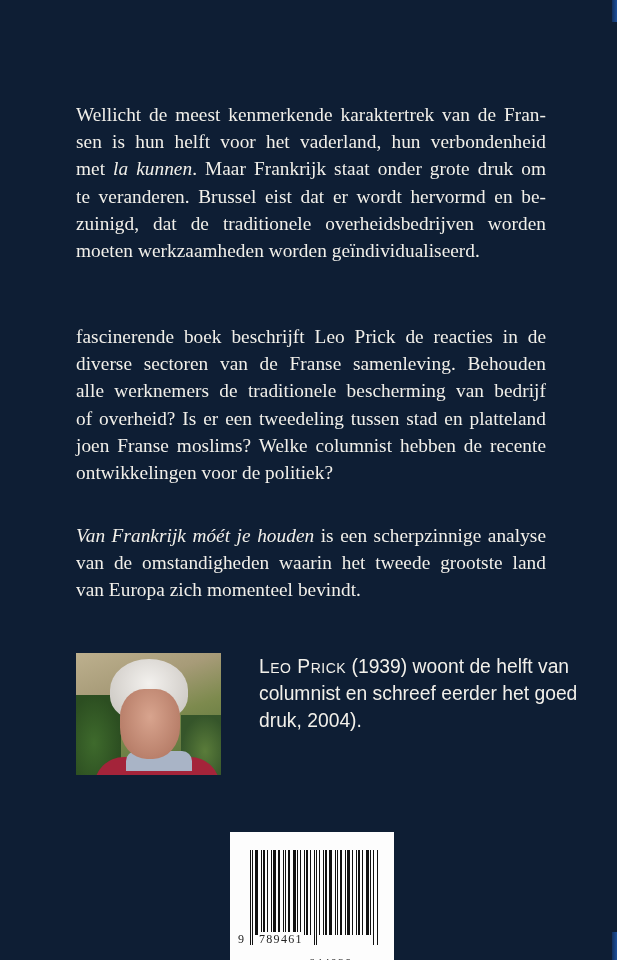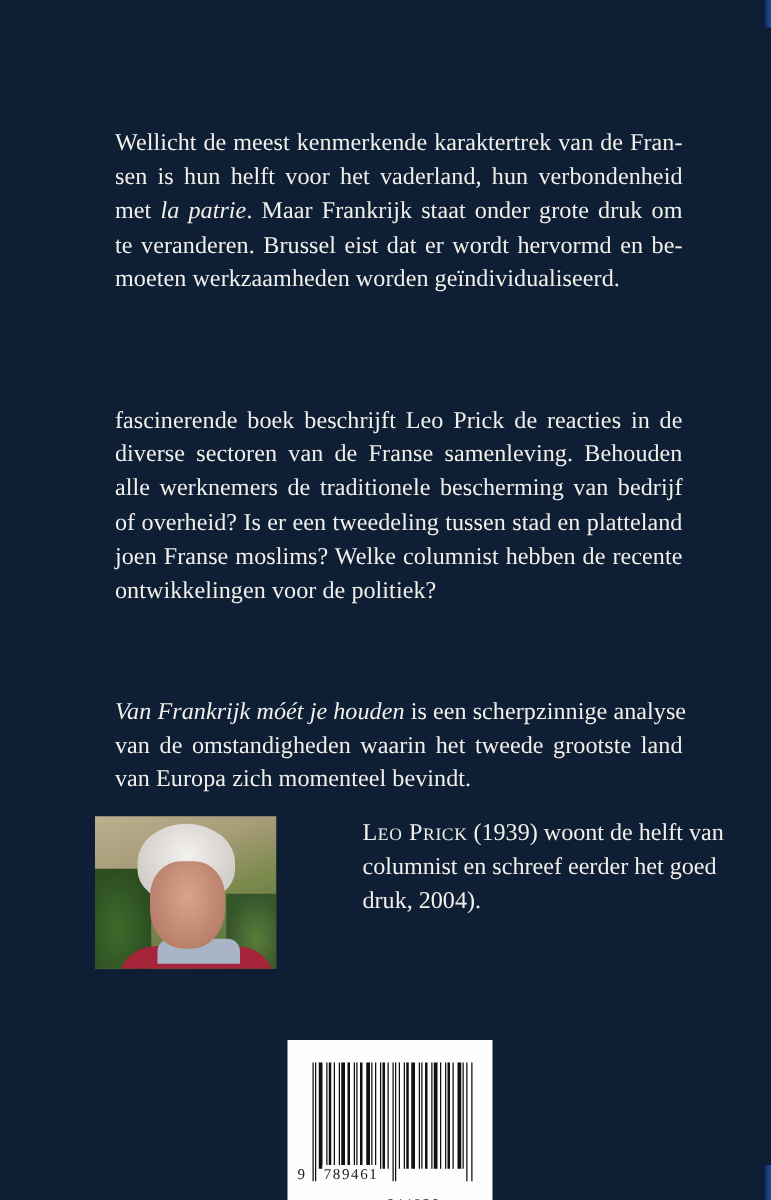--- a/index.html
+++ b/index.html
@@ -17,22 +17,22 @@
     .spine-top { top: 0; height: 22px; }
     .spine-bottom { bottom: 0; height: 28px; }
     .text-block {
       position: absolute; left: 76px; width: 470px;
       font-family: "Liberation Serif", "DejaVu Serif", serif;
       font-size: 19.3px; line-height: 27.2px;
       text-align: justify; letter-spacing: 0.05px;
     }
     .p1 { top: 101px; }
     .p2 { top: 323px; }
-    .p3 { top: 556px; }
-    .line { display: block; white-space: nowrap; text-align-last: justify; margin-left: 16px; }
+    .p3 { top: 522px; }
+    .line { display: block; white-space: nowrap; text-align-last: justify; }
     .line.last { text-align-last: left; }
     em { font-style: italic; }
     .author-photo {
       position: absolute; left: 76px; top: 653px; width: 145px; height: 122px;
       overflow: hidden;
       background: linear-gradient(160deg, #bdb08e 0%, #a79b78 30%, #7d8a4e 55%, #4a6b32 100%);
     }
     .author-photo .bush {
       position: absolute; left: 0; bottom: 0; width: 45px; height: 80px;
       background: radial-gradient(ellipse at 40% 60%, #3e6a2c, #2c4e21 70%);
@@ -53,22 +53,22 @@
     }
     .author-photo .collar {
       position: absolute; left: 50px; top: 98px; width: 66px; height: 20px;
       background: #a9b4c6; border-radius: 10px 10px 0 0;
     }
     .author-photo .sweater {
       position: absolute; left: 18px; top: 104px; width: 126px; height: 30px;
       background: #a4243a; border-radius: 30px 30px 0 0;
     }
     .author-bio {
-      position: absolute; left: 274px; top: 653px; width: 287px;
-      font-family: Liberation Serif, serif;
+      position: absolute; left: 259px; top: 653px; width: 287px;
+      font-family: Liberation Sans, sans-serif;
       font-size: 19.3px; line-height: 27.2px;
     }
     .author-bio .line { text-align-last: justify; }
     .author-bio .line.last { text-align-last: left; }
     .smallcaps { font-variant: small-caps; letter-spacing: 0.5px; }
     .barcode-box {
       position: absolute; left: 230px; top: 832px; width: 164px; height: 128px;
       background: #fdfdfd;
     }
     .barcode-bars {
@@ -87,22 +87,23 @@
   </style>
 </head>
 <body>
 
 <div class="spine-mark spine-top"></div>
 <div class="spine-mark spine-bottom"></div>
 
 <section class="text-block p1">
   <span class="line">Wellicht de meest kenmerkende karaktertrek van de Fran-</span>
   <span class="line">sen is hun helft voor het vaderland, hun verbondenheid</span>
-  <span class="line"><span>met </span><em>la patrie</em><span>. Maar Frankrijk staat onder grote druk om</span></span>
+  <span class="line"><span>met </span><em>la kunnen</em><span>. Maar Frankrijk staat onder grote druk om</span></span>
   <span class="line">te veranderen. Brussel eist dat er wordt hervormd en be-</span>
+  <span class="line">zuinigd, dat de traditionele overheidsbedrijven worden</span>
   <span class="line last">moeten werkzaamheden worden geïndividualiseerd.</span>
 </section>
 
 <section class="text-block p2">
   <span class="line">fascinerende boek beschrijft Leo Prick de reacties in de</span>
   <span class="line">diverse sectoren van de Franse samenleving. Behouden</span>
   <span class="line">alle werknemers de traditionele bescherming van bedrijf</span>
   <span class="line">of overheid? Is er een tweedeling tussen stad en platteland</span>
   <span class="line">joen Franse moslims? Welke columnist hebben de recente</span>
   <span class="line last">ontwikkelingen voor de politiek?</span>

